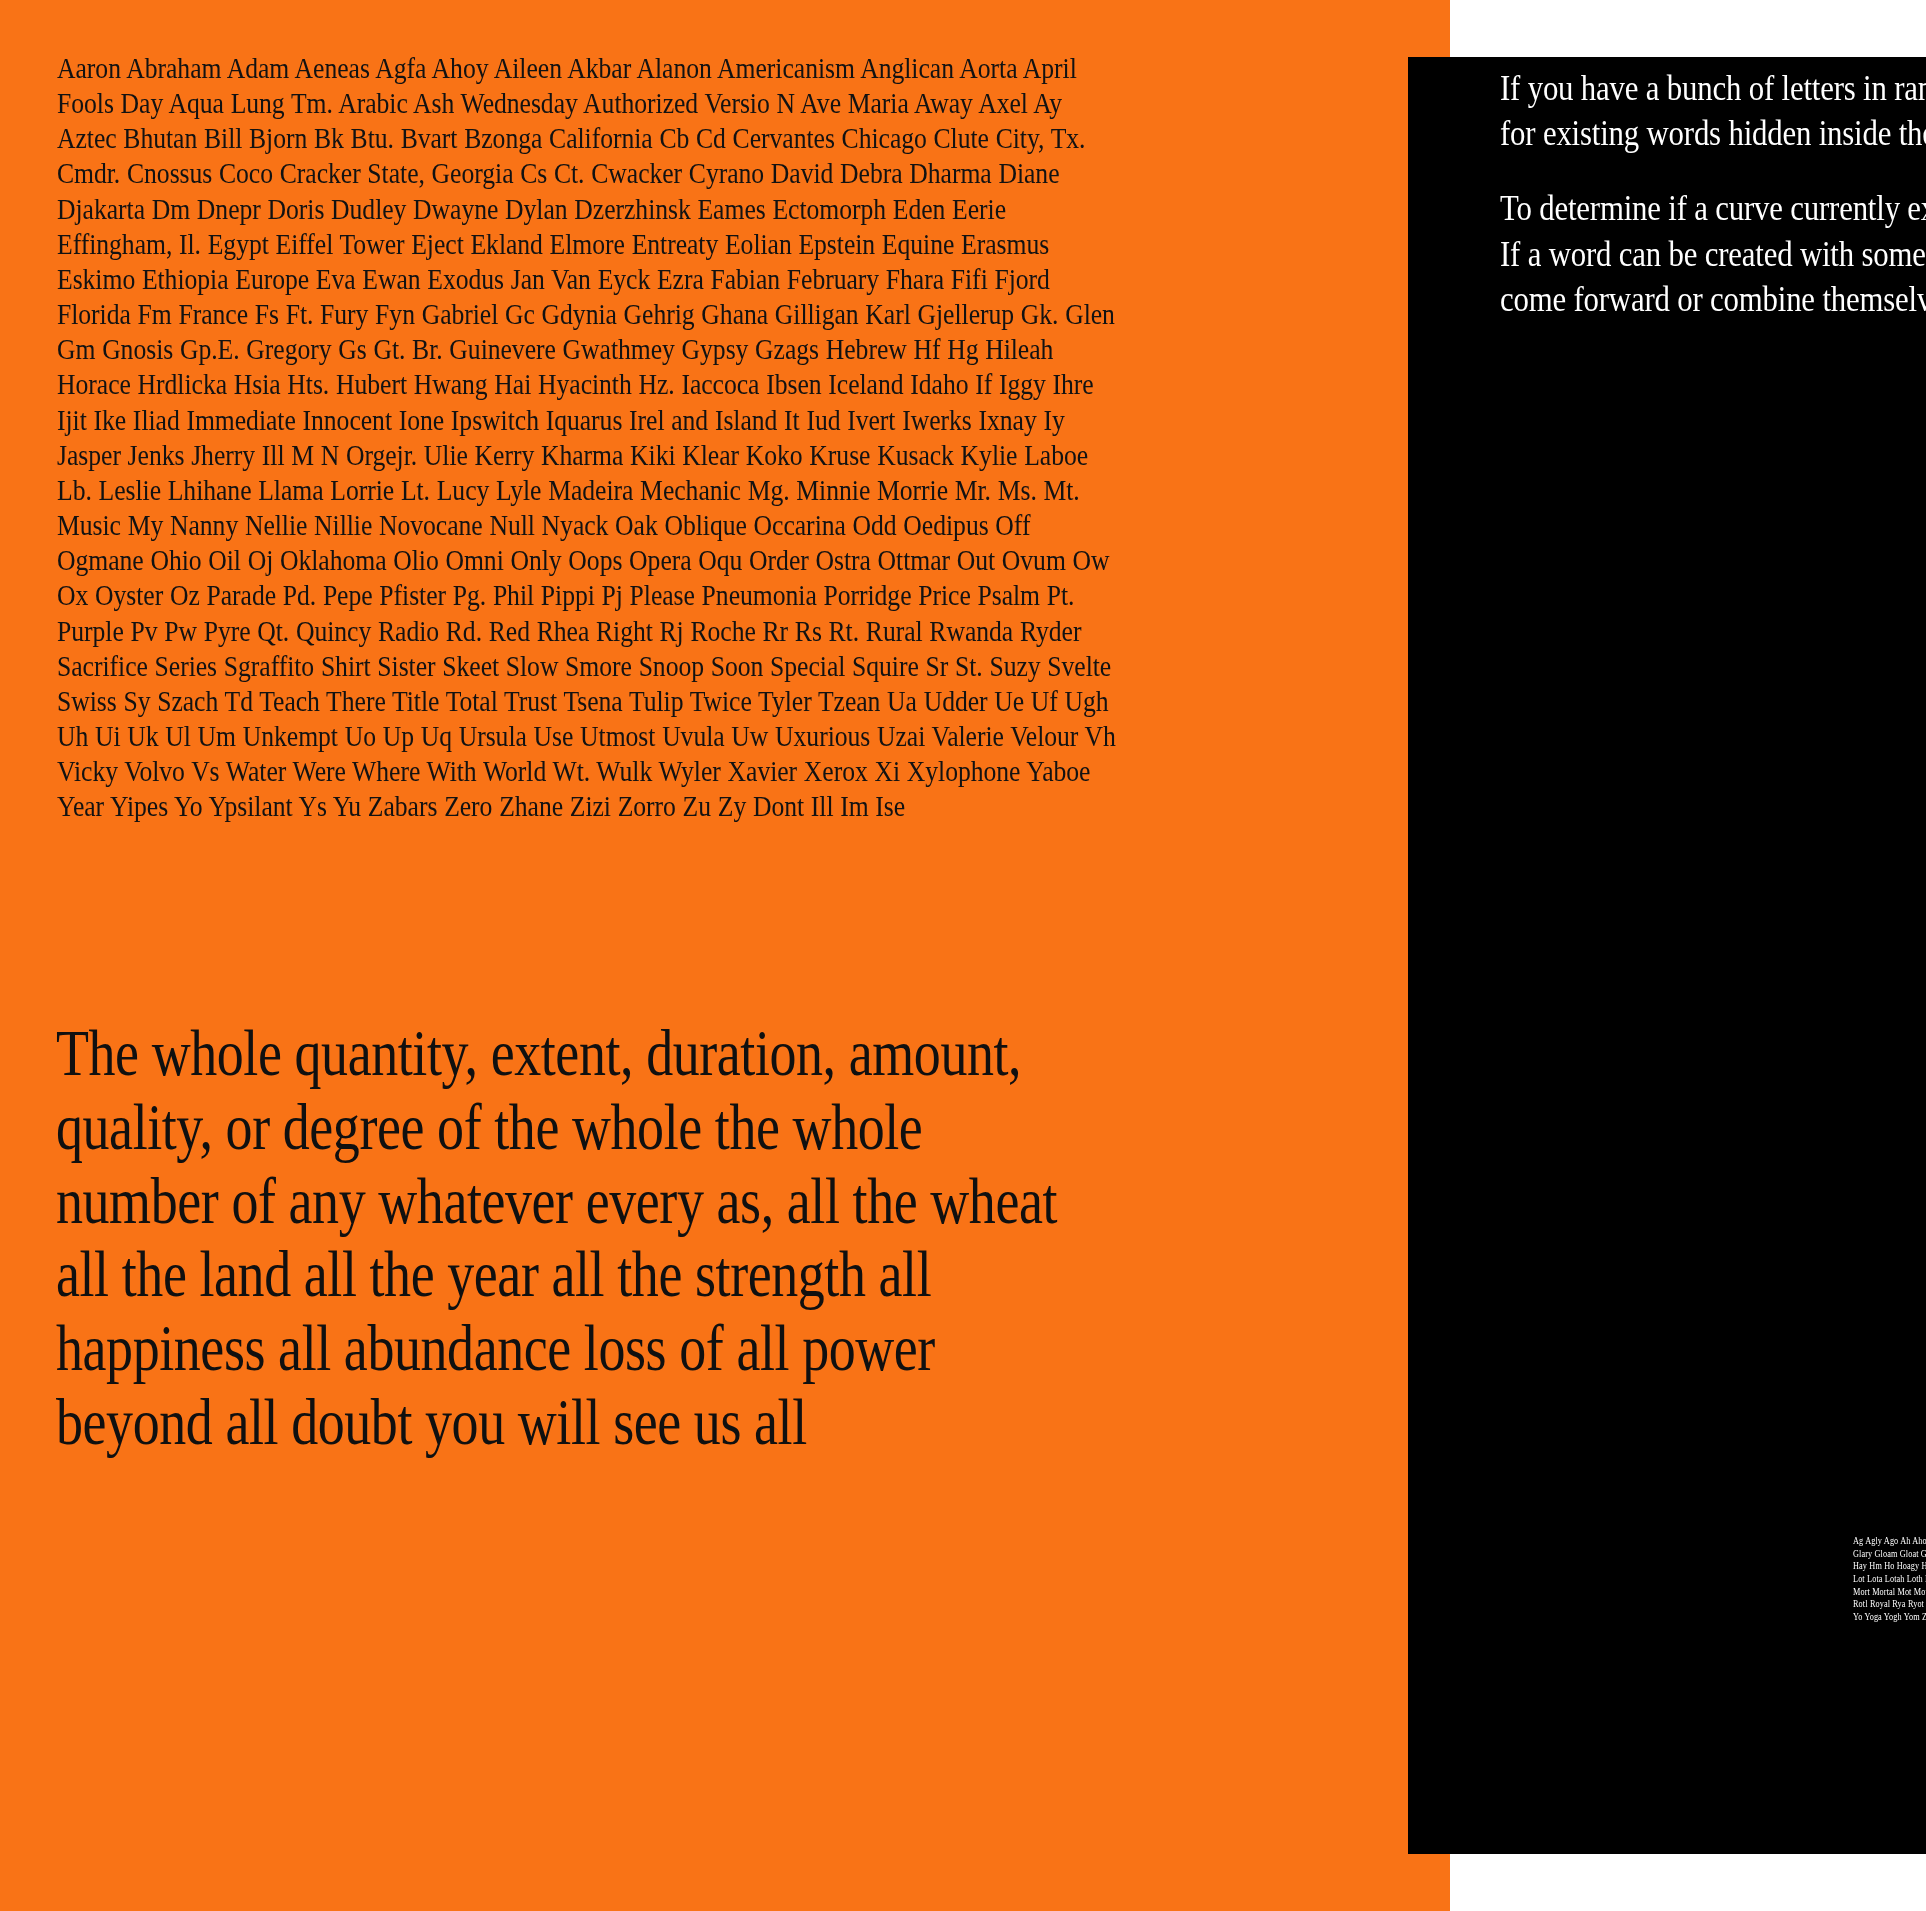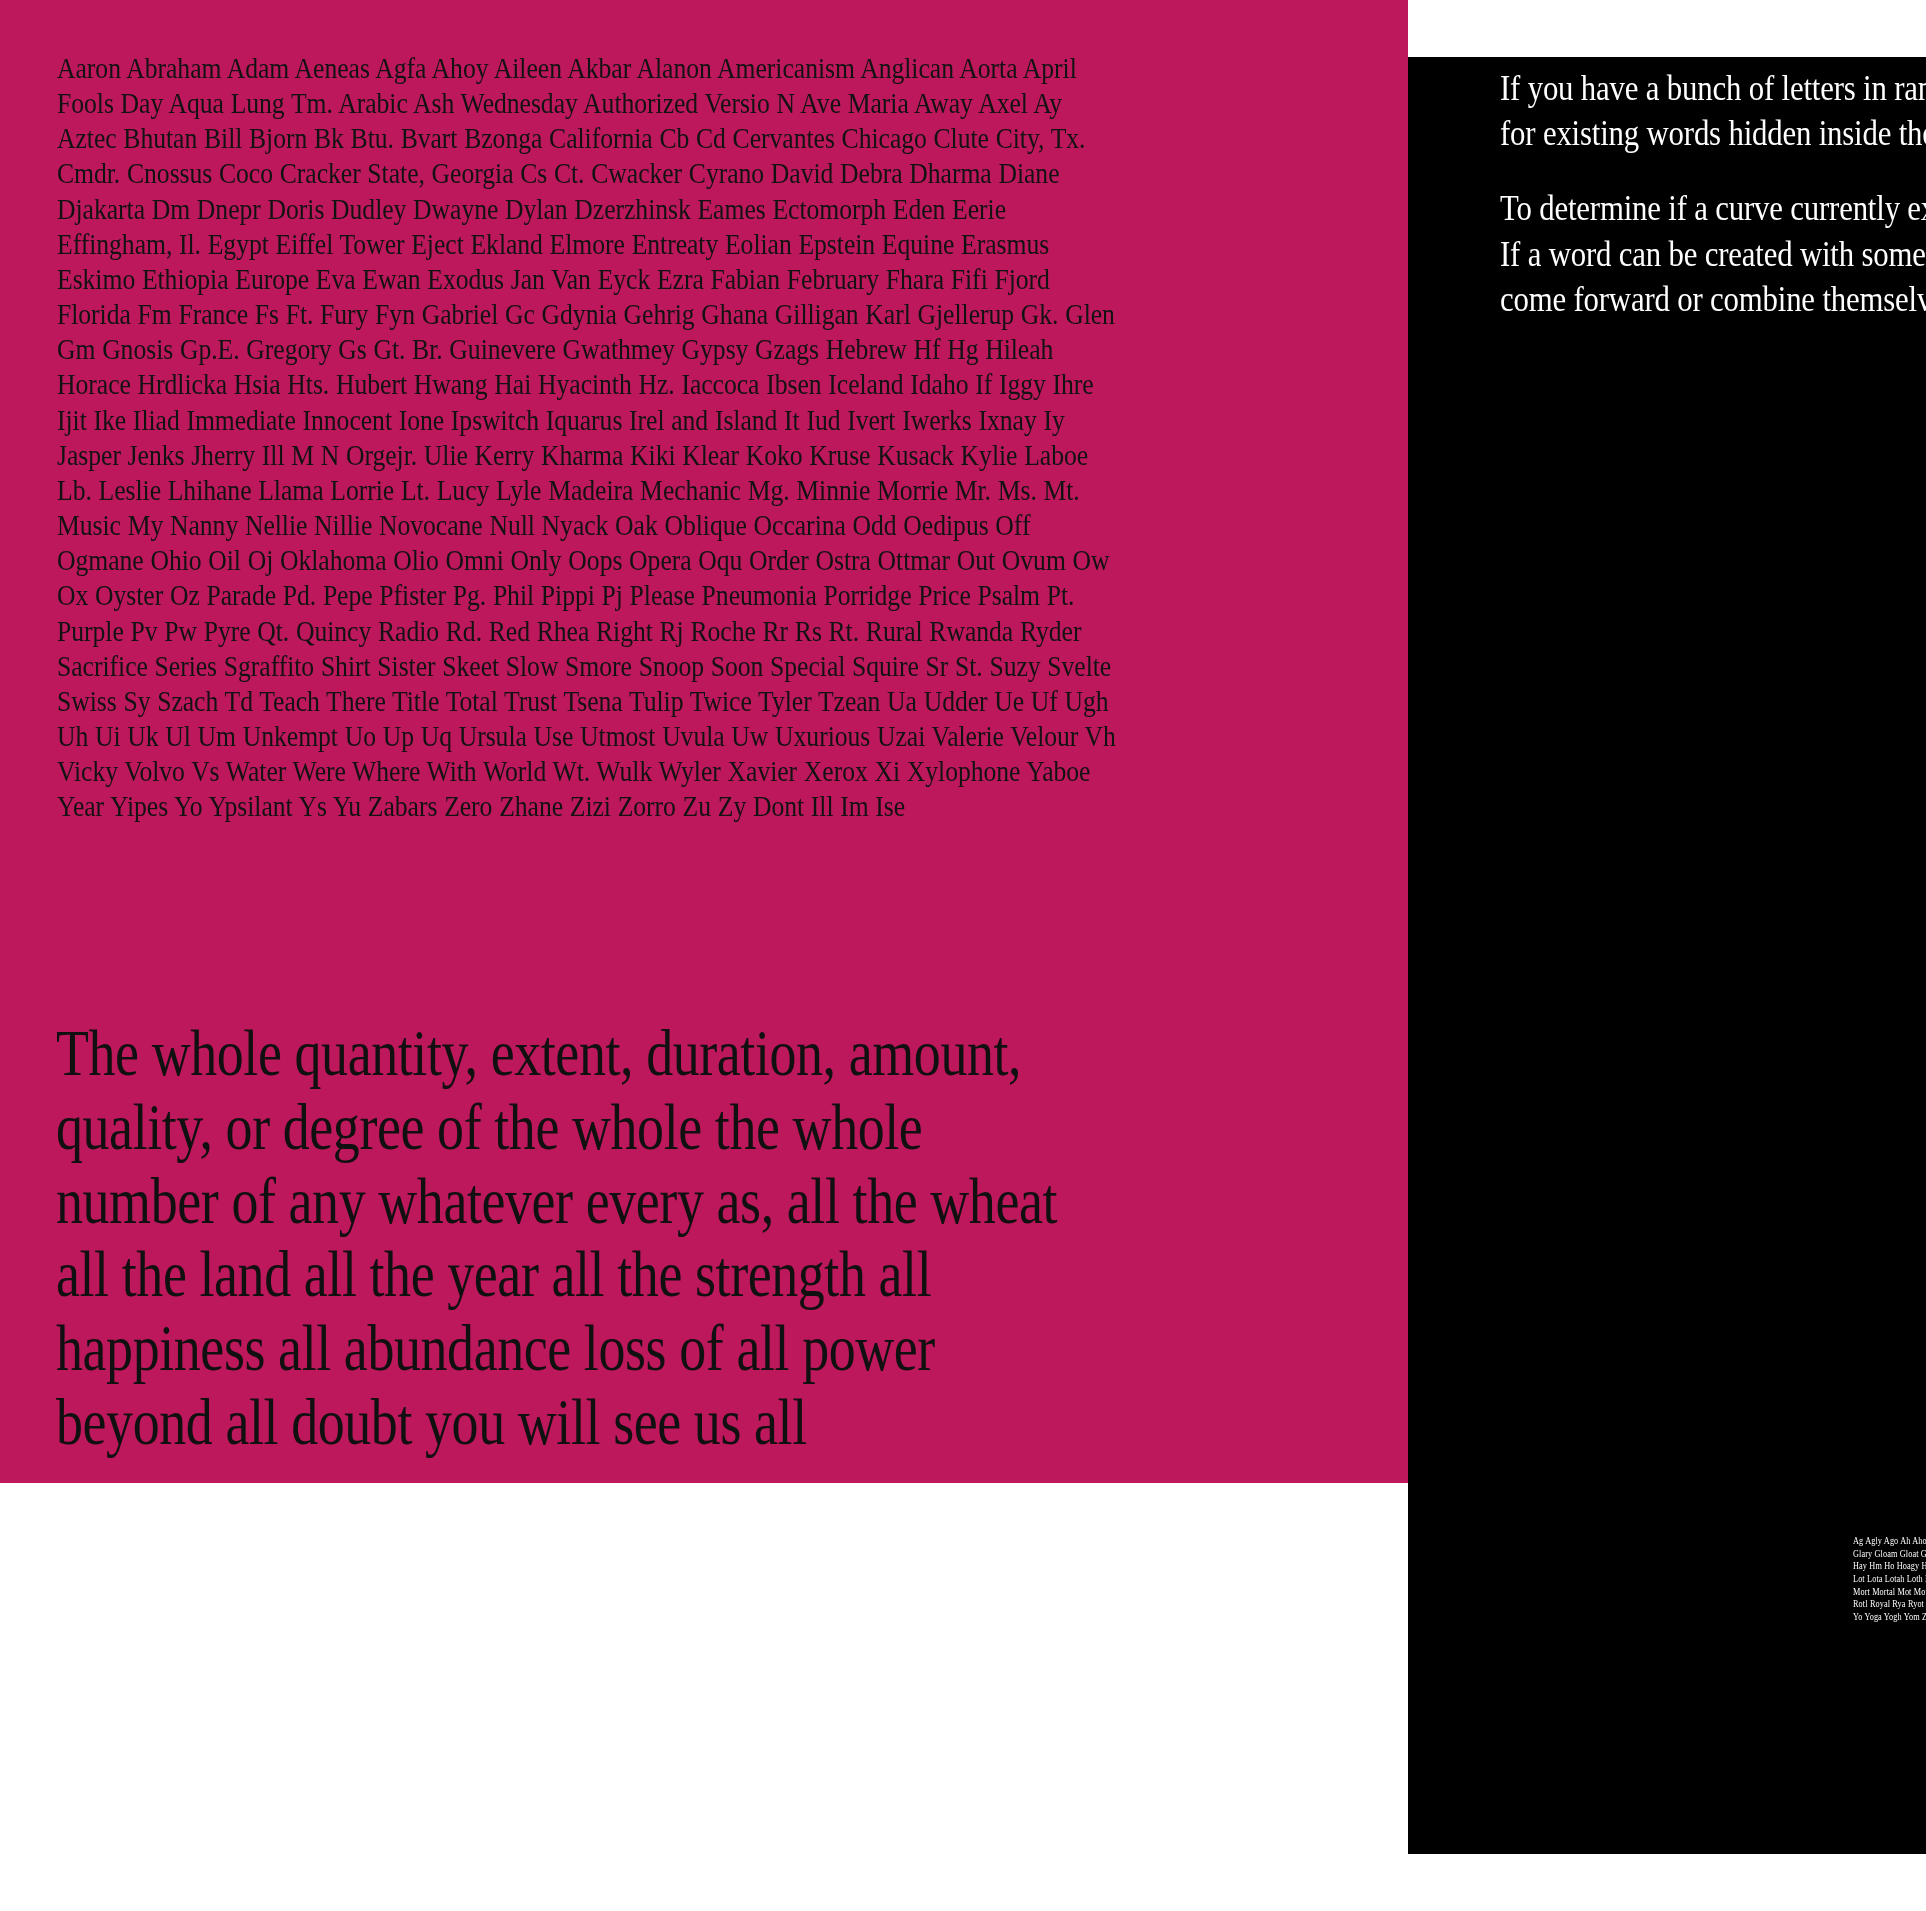--- a/index.html
+++ b/index.html
@@ -15,22 +15,23 @@
     font-family: "Liberation Serif", "DejaVu Serif", serif;
     color: #000000;
   }
 
   
   #left-panel {
     position: absolute;
     left: 0;
     top: 0;
     width: 1408px;
-    height: 1483px;
-    background: #be185d;
+    height: 1911px;
+    background: #f97316;
+    padding-left: 42px;
   }
 
   #word-list {
     position: absolute;
     left: 57px;
     top: 50px;
     width: 1244px;
     font-size: 30px;
     line-height: 1.172;
     letter-spacing: -0.04px;

